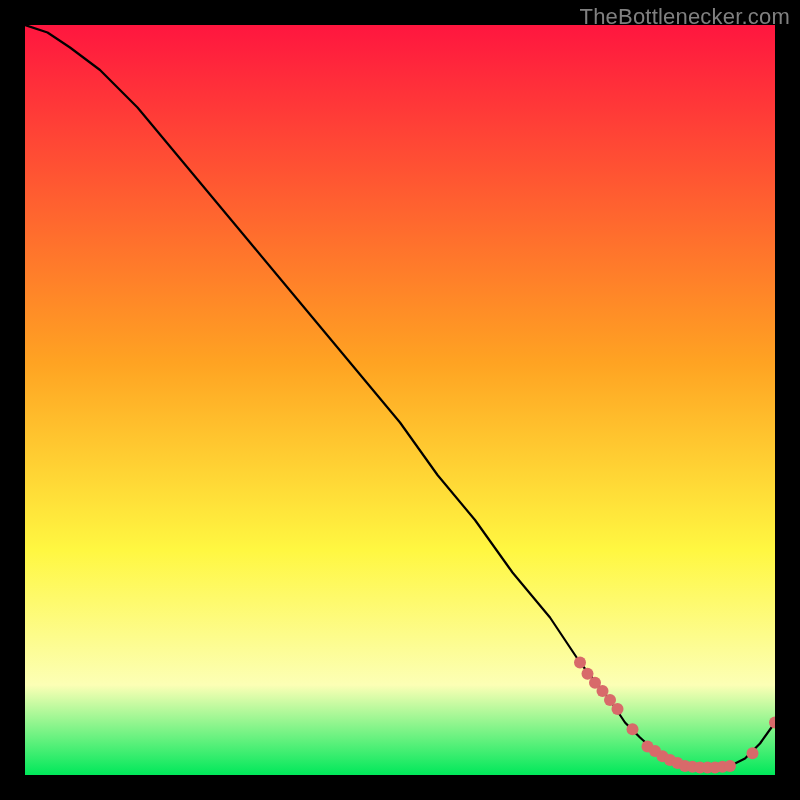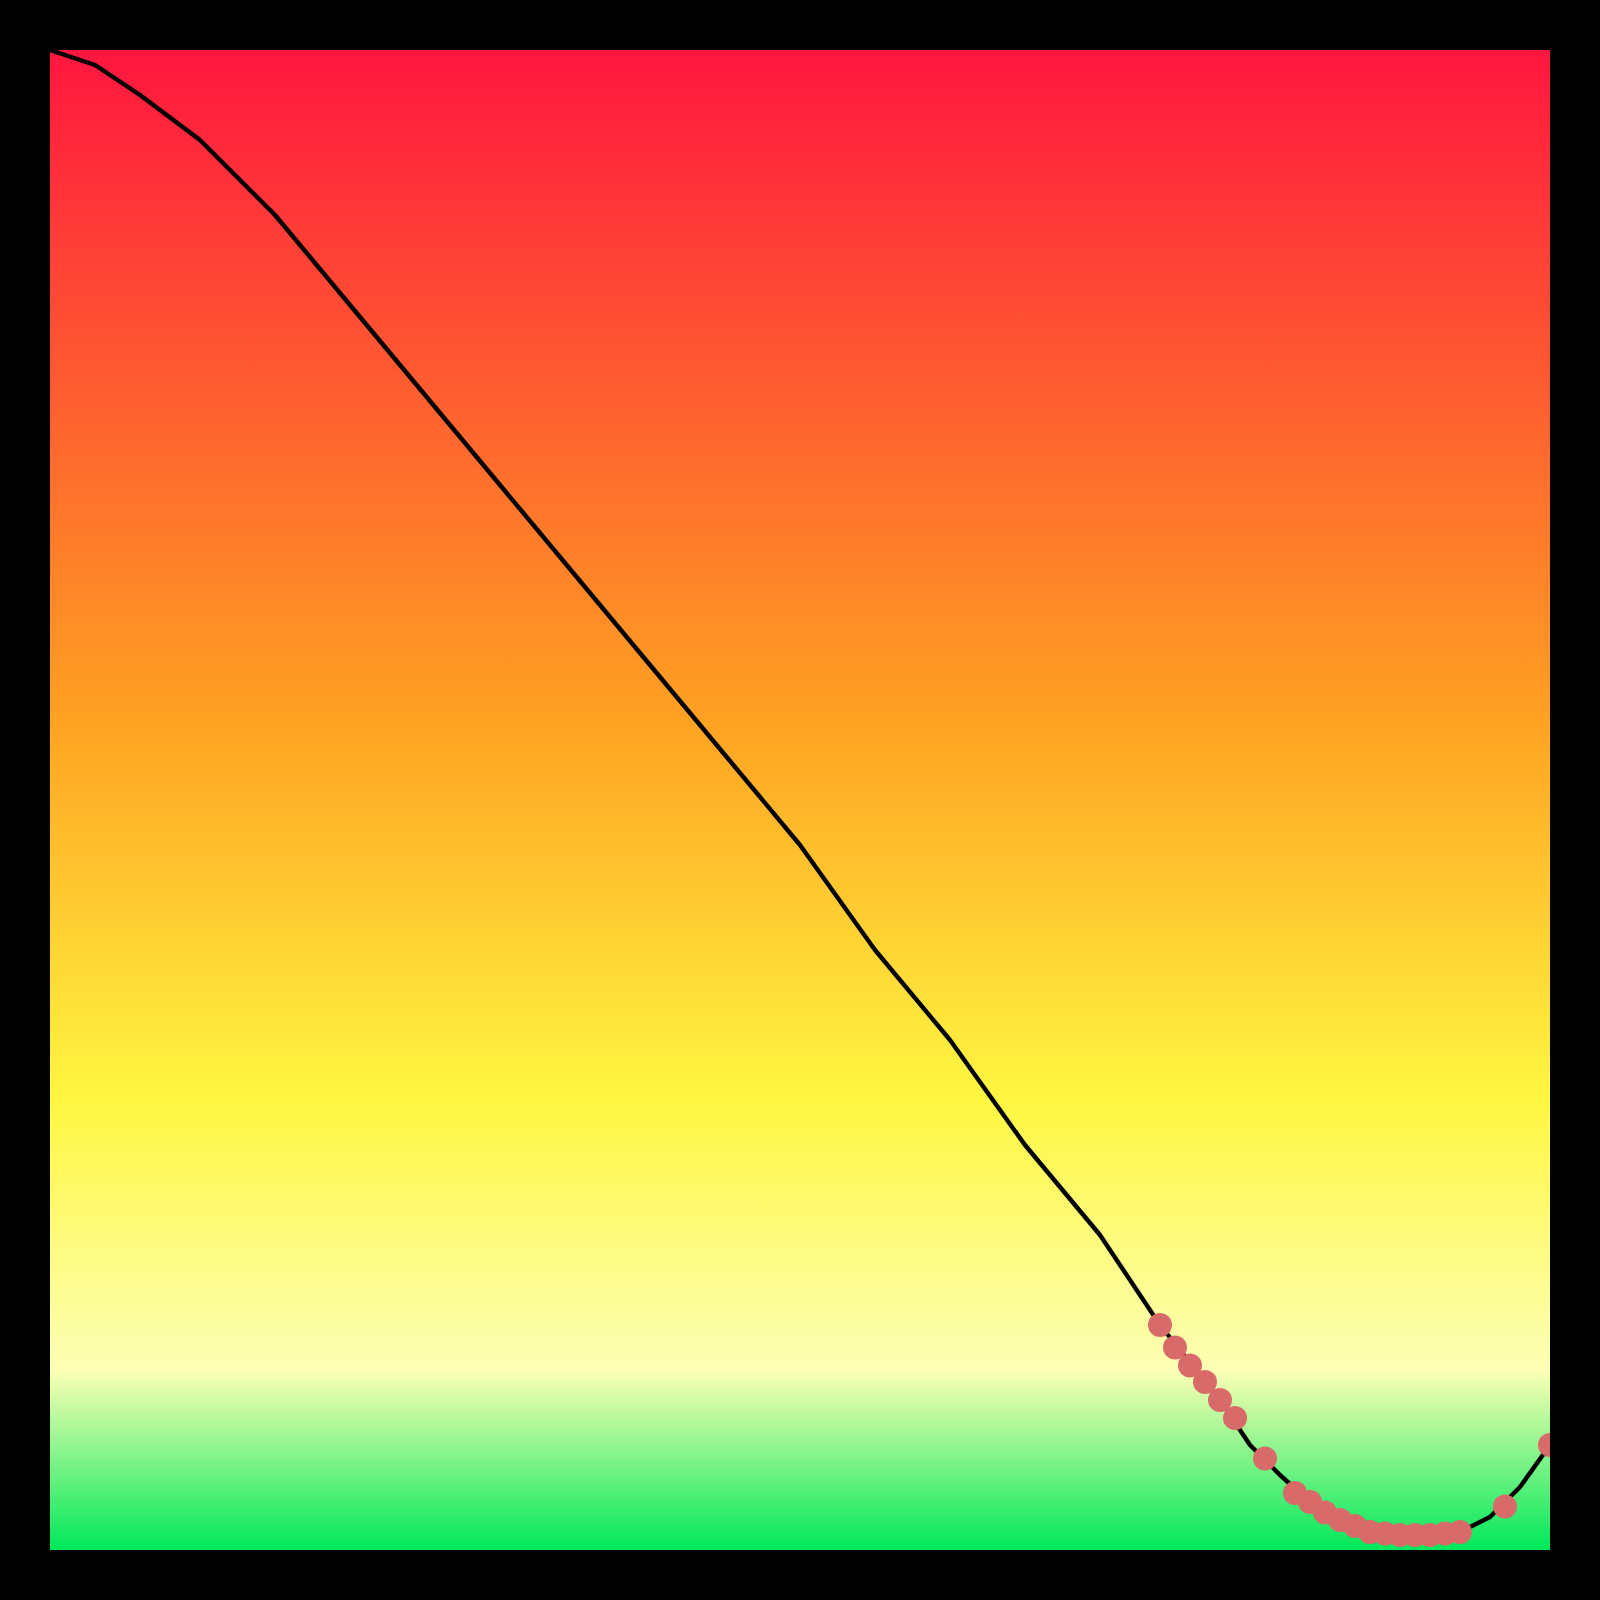--- a/index.html
+++ b/index.html
@@ -68,13 +68,14 @@
         <circle cx="667.5" cy="741.8" r="6" fill="#d86a6a"></circle>
         <circle cx="675.0" cy="742.5" r="6" fill="#d86a6a"></circle>
         <circle cx="682.5" cy="742.5" r="6" fill="#d86a6a"></circle>
         <circle cx="690.0" cy="742.5" r="6" fill="#d86a6a"></circle>
         <circle cx="697.5" cy="741.8" r="6" fill="#d86a6a"></circle>
         <circle cx="705.0" cy="741.0" r="6" fill="#d86a6a"></circle>
         <circle cx="727.5" cy="728.3" r="6" fill="#d86a6a"></circle>
         <circle cx="750.0" cy="697.5" r="6" fill="#d86a6a"></circle>
       </g>
   </svg>
+  <div class="watermark">TheBottlenecker.com</div>
 </div>
 
 </body></html>

